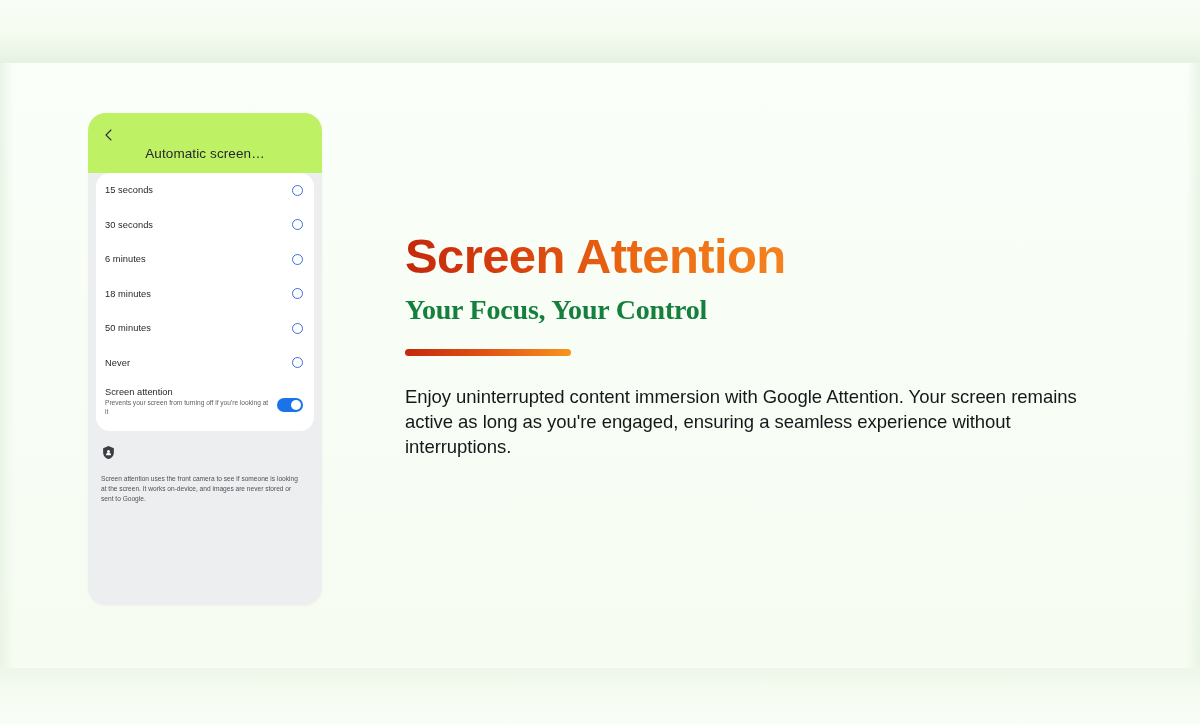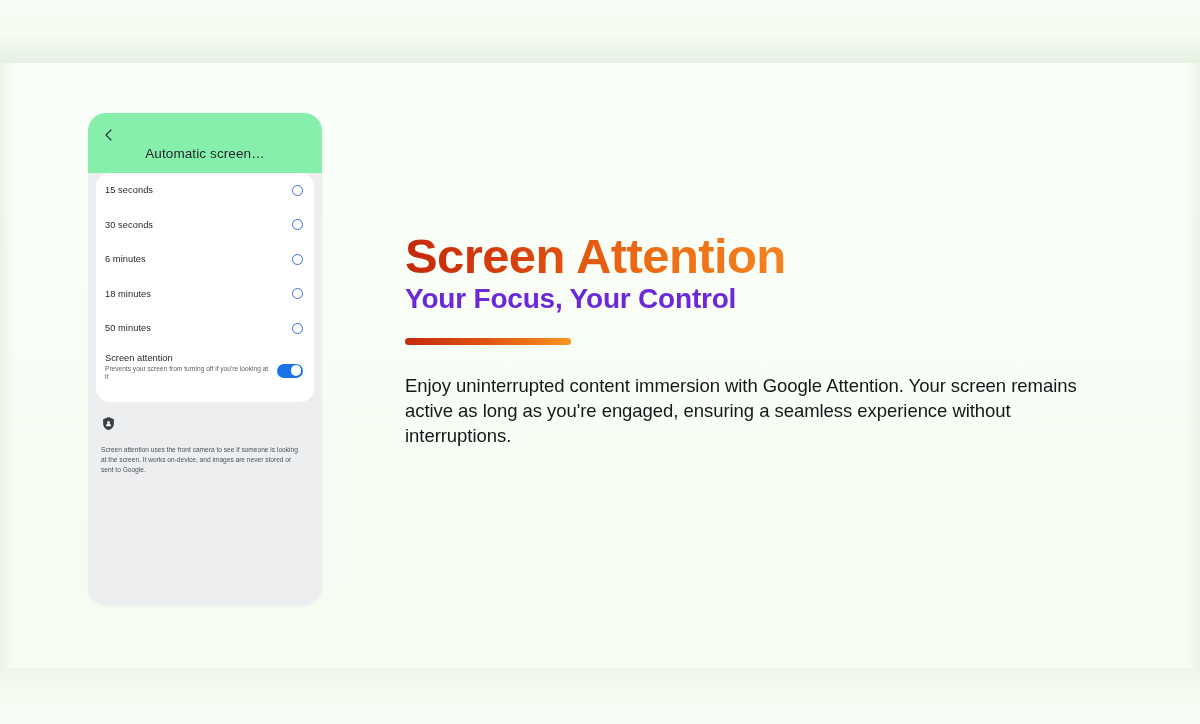--- a/index.html
+++ b/index.html
@@ -60,21 +60,21 @@
     width: 234px;
     height: 492px;
     background: #eceef0;
     border-radius: 18px;
     overflow: hidden;
     box-shadow: 0 1px 3px rgba(0,0,0,0.04);
   }
 
   .phone-header {
     height: 60px;
-    background: #86efac;
+    background: #bef264;
     position: relative;
   }
   .back-chevron {
     position: absolute;
     left: 14px;
     top: 15px;
     width: 14px;
     height: 14px;
     color: #2b2f33;
   }
@@ -87,21 +87,21 @@
     font-size: 13.5px;
     color: #24282c;
     letter-spacing: 0.1px;
   }
 
   .settings-card {
     margin: 0 8px;
     background: #ffffff;
     border-radius: 14px;
     overflow: hidden;
-    padding-bottom: 8px;
+    padding-bottom: 2px;
   }
 
   .opt-row {
     height: 34.5px;
     display: flex;
     align-items: center;
     justify-content: space-between;
     padding: 0 11px 0 9px;
     position: relative;
   }
@@ -193,24 +193,26 @@
     line-height: 1.06;
     background: linear-gradient(90deg, #c4290c 0%, #d8400e 28%, #ec6a12 62%, #f58220 100%);
     -webkit-background-clip: text;
     background-clip: text;
     color: transparent;
     -webkit-text-fill-color: transparent;
     display: inline-block;
   }
 
   .subheadline {
+    margin-top: 11px;
     font-size: 28px;
-    color: #6d28d9;
+    color: #15803d;
     letter-spacing: -0.2px;
     line-height: 1.15;
+    font-family: Liberation Serif, serif;
   }
 
   .accent-bar {
     margin-top: 23px;
     width: 166px;
     height: 7px;
     border-radius: 4px;
     background: linear-gradient(90deg, #c4290c 0%, #e05513 50%, #f7941e 100%);
   }
 
@@ -267,20 +269,24 @@
     <div class="opt-row">
       <span class="opt-label">18 minutes</span>
       <span class="radio"></span>
     </div>
 
     <div class="opt-row">
       <span class="opt-label">50 minutes</span>
       <span class="radio"></span>
     </div>
 
+    <div class="opt-row">
+      <span class="opt-label">Never</span>
+      <span class="radio"></span>
+    </div>
 
     <div class="attention-row">
       <div class="attention-texts">
         <div class="attention-title">Screen attention</div>
         <div class="attention-sub">Prevents your screen from turning off if you're looking at it</div>
       </div>
       <div class="toggle">
         <div class="knob"></div>
       </div>
     </div>

